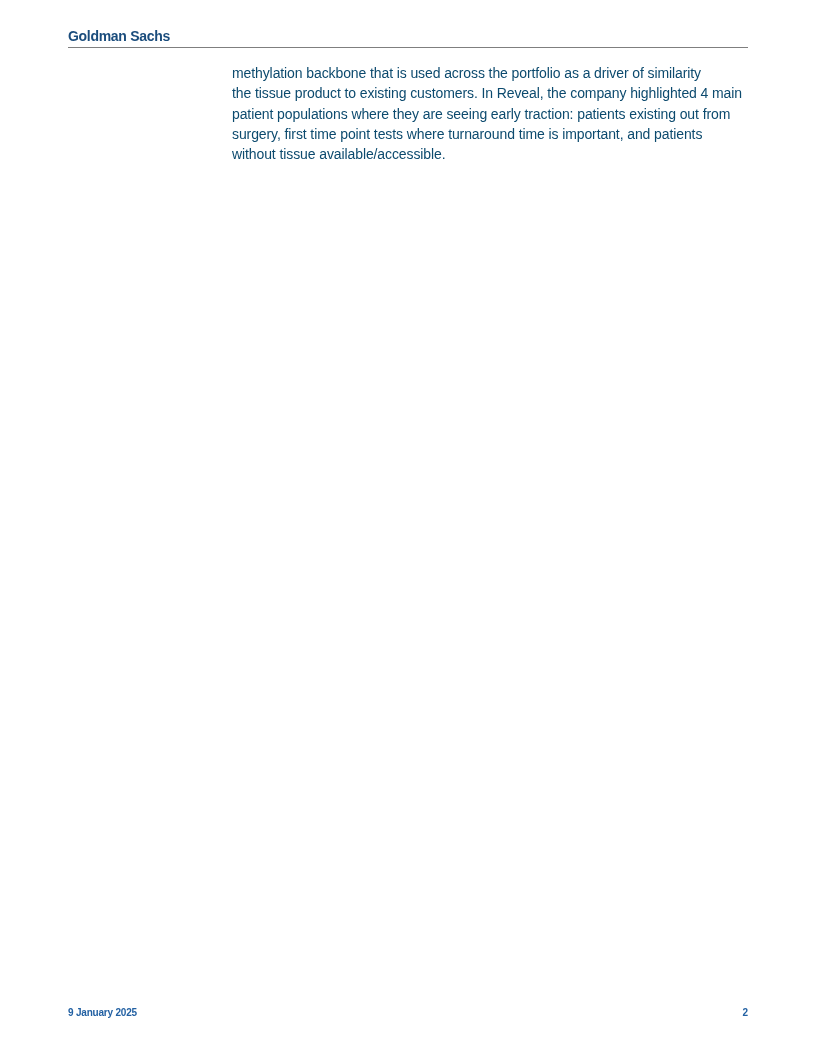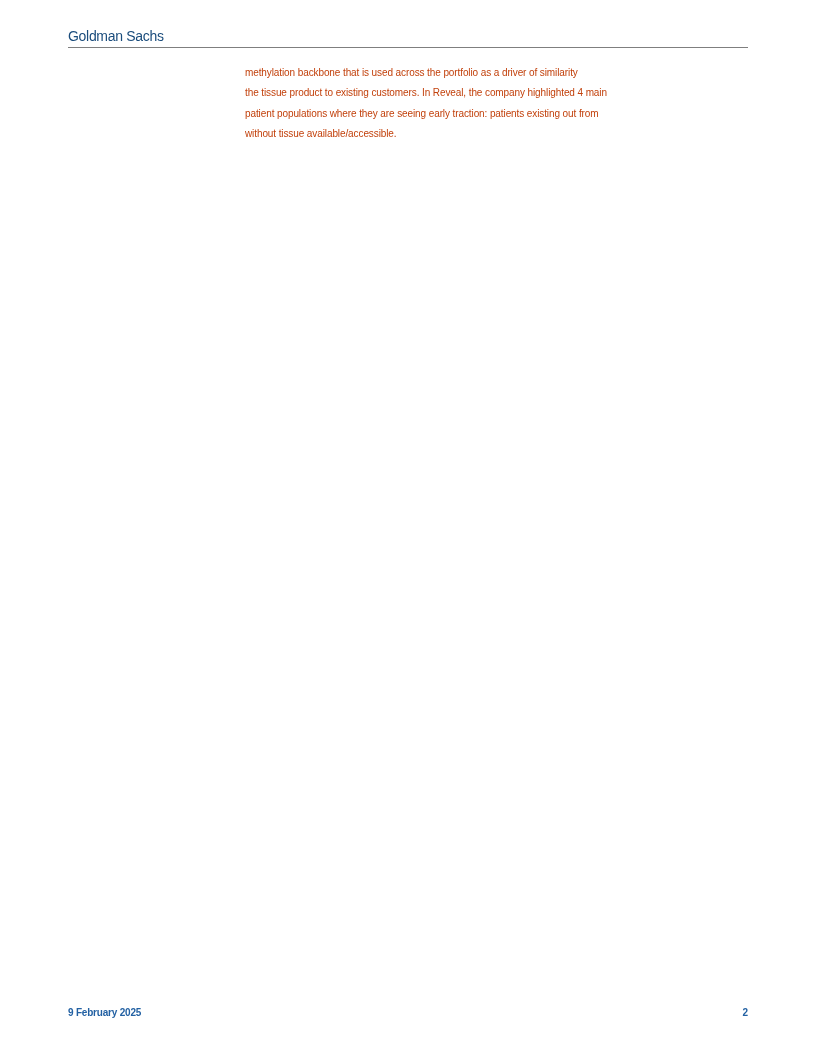--- a/index.html
+++ b/index.html
@@ -13,42 +13,42 @@
     background: #ffffff;
     overflow: hidden;
   }
 
   
   .brand {
     position: absolute;
     left: 68px;
     top: 28px;
     font-size: 14px;
-    font-weight: normal;
+    font-weight: bold;
     letter-spacing: -0.3px;
     color: #1A4C7C;
     white-space: nowrap;
   }
   .header-rule {
     position: absolute;
     left: 68px;
     top: 47px;
     width: 680px;
     height: 1px;
     background: #7F7F7F;
   }
 
   
   .body-text {
     position: absolute;
-    left: 245px;
+    left: 232px;
     top: 63px;
     width: 505px;
-    color: #c2410c;
-    font-size: 10px;
+    color: #0c4a6e;
+    font-size: 14px;
     line-height: 20.3px;
     letter-spacing: -0.1px;
   }
   .body-text .line {
     white-space: nowrap;
   }
 
   
   .footer-date {
     position: absolute;
@@ -76,20 +76,21 @@
 <div class="page">
 
   <div class="brand">Goldman Sachs</div>
 
   <div class="header-rule"></div>
 
   <div class="body-text">
     <div class="line">methylation backbone that is used across the portfolio as a driver of similarity</div>
     <div class="line">the tissue product to existing customers. In Reveal, the company highlighted 4 main</div>
     <div class="line">patient populations where they are seeing early traction: patients existing out from</div>
+    <div class="line">surgery, first time point tests where turnaround time is important, and patients</div>
     <div class="line">without tissue available/accessible.</div>
   </div>
 
-  <div class="footer-date">9 February 2025</div>
+  <div class="footer-date">9 January 2025</div>
 
   <div class="footer-page">2</div>
 
 </div>
 
 </body></html>

